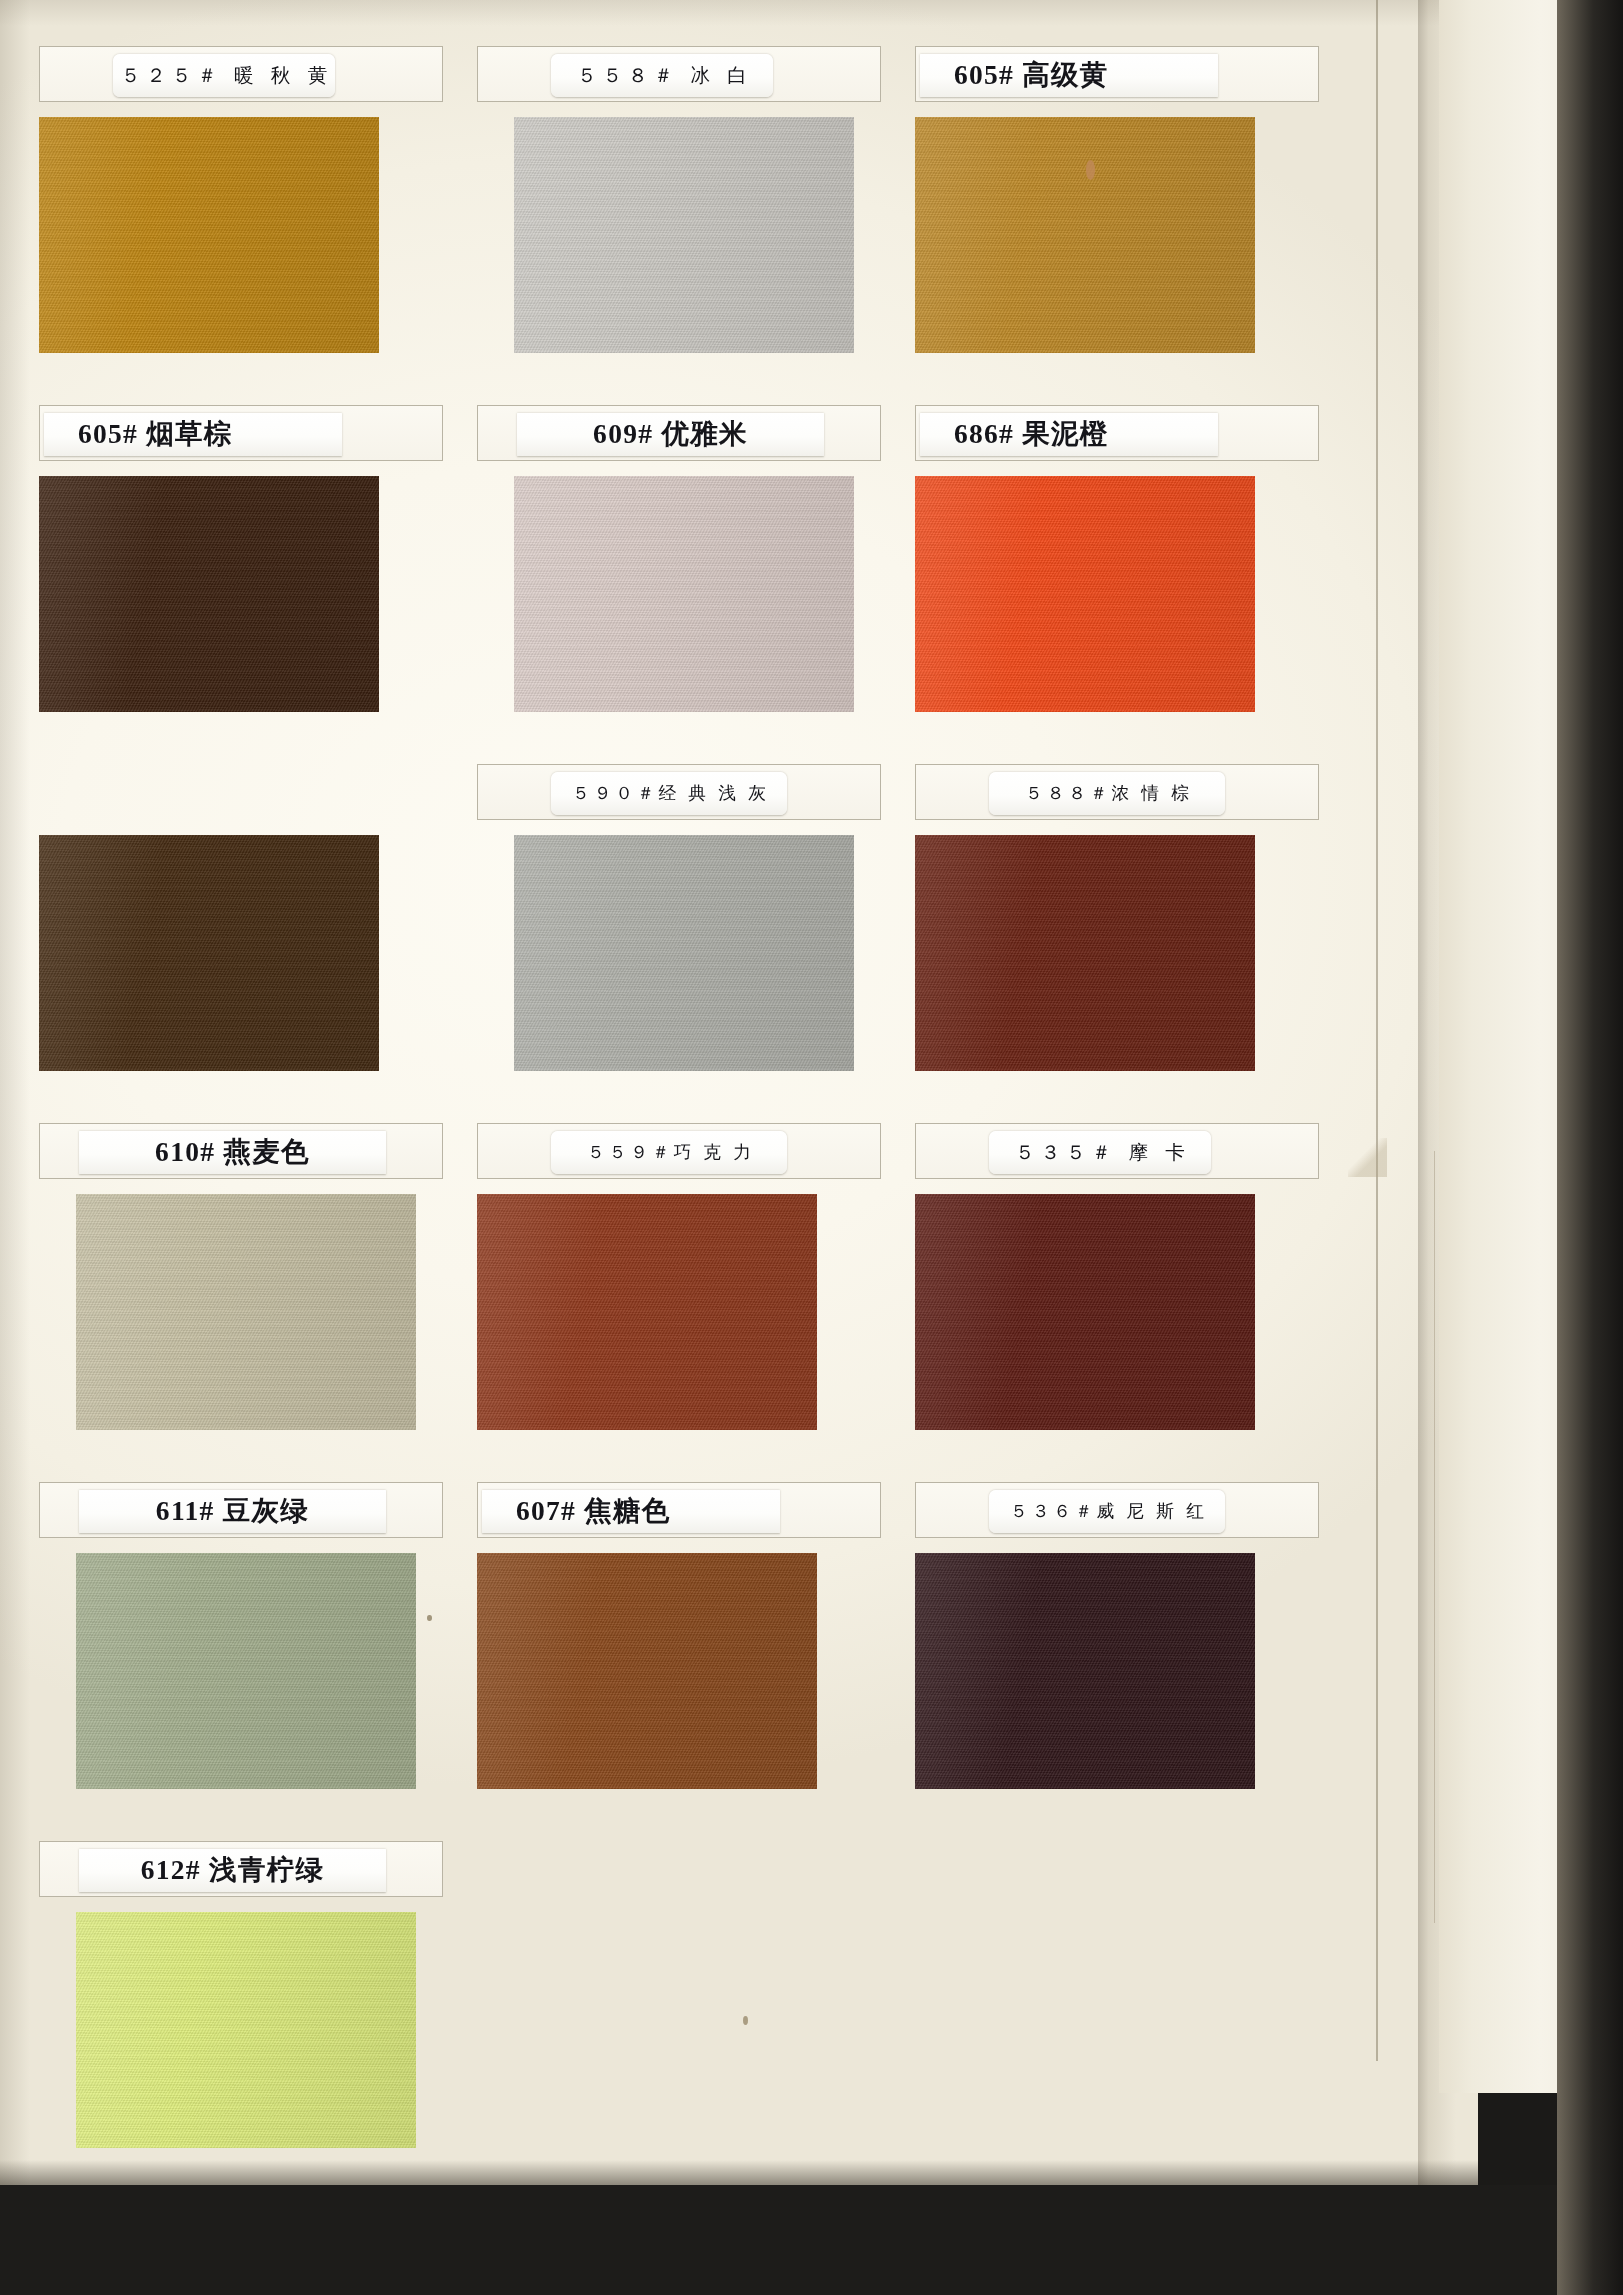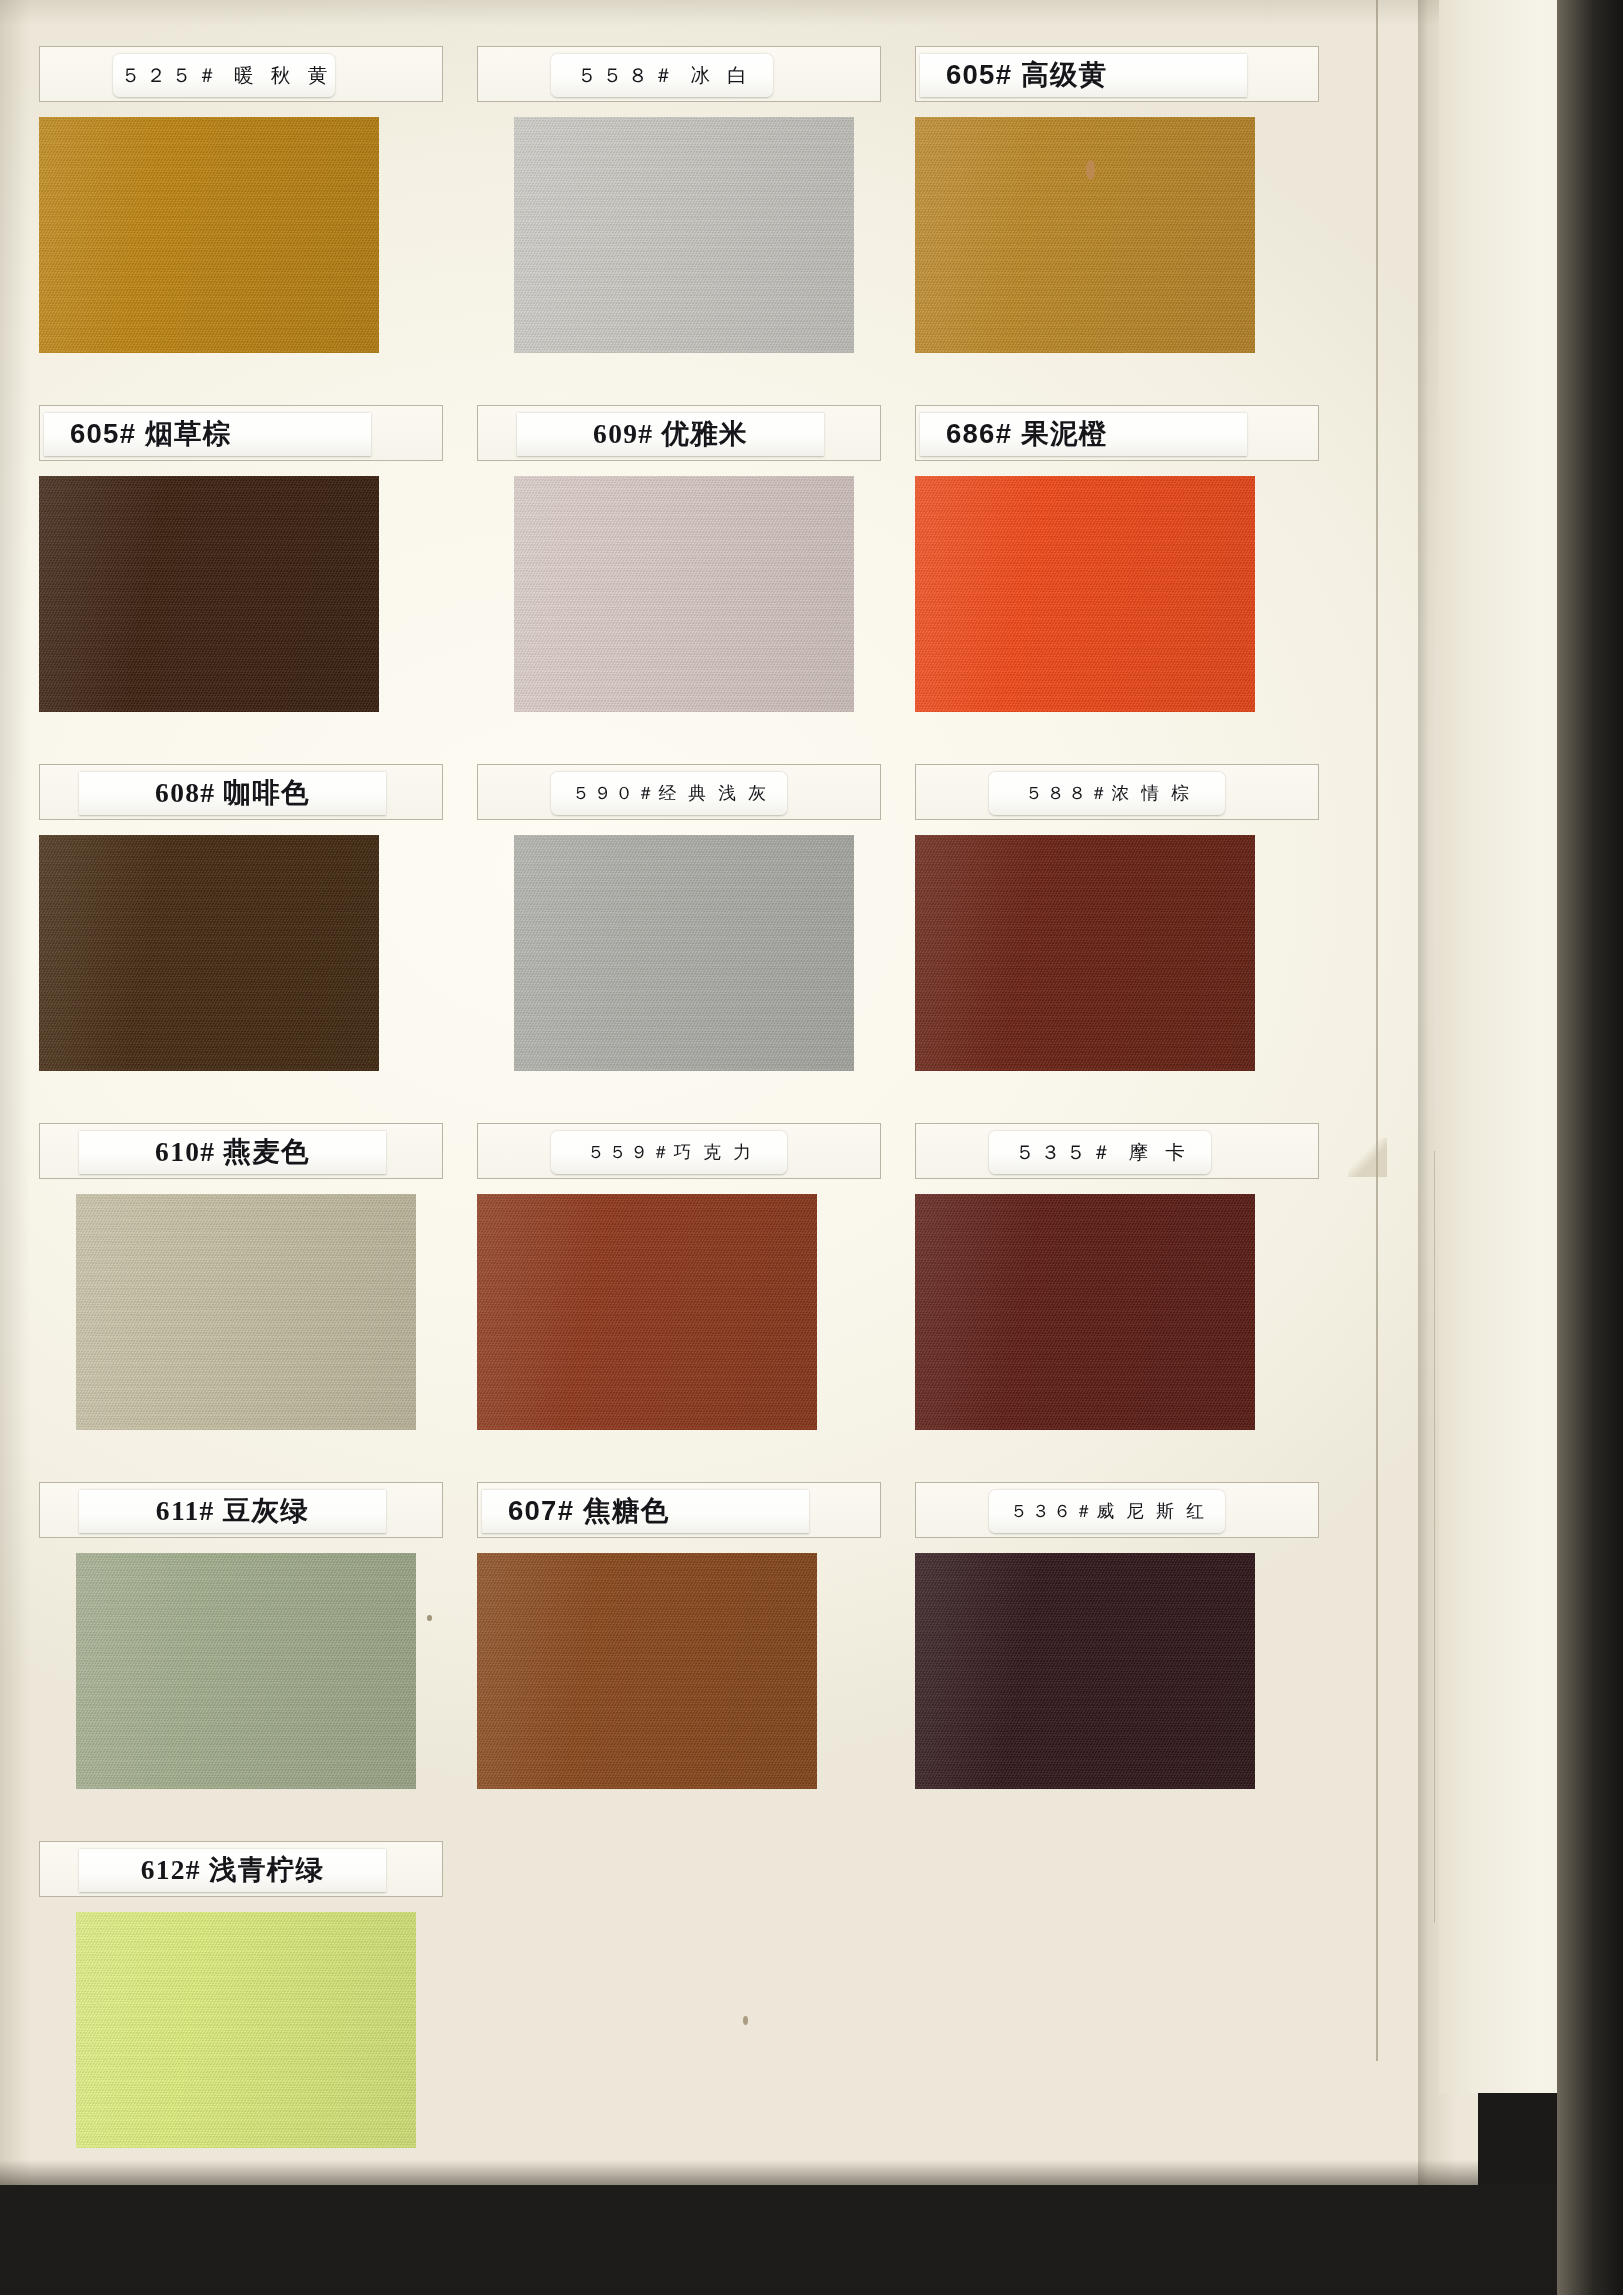--- a/index.html
+++ b/index.html
@@ -147,28 +147,28 @@
     border-radius: 6.5px;
     font-family: "Liberation Sans", sans-serif;
     font-size: 19.6px;
     letter-spacing: 5.9px;
     text-indent: 5.9px;
     font-weight: 500;
   }
   
   .sticker-b {
     left: 3.9px;
-    width: 327px;
+    width: 298px;
     border-radius: 0.7px;
-    font-family: Liberation Sans, sans-serif;
+    font-family: Liberation Serif, serif;
     font-size: 27.5px;
     font-weight: 700;
     letter-spacing: 1.3px;
     justify-content: flex-start;
-    padding-left: 26px;
+    padding-left: 34px;
     box-sizing: border-box;
   }
   
   .sticker-c {
     left: 39px;
     width: 307px;
     border-radius: 0.7px;
     font-family: "Liberation Serif", serif;
     font-size: 27.5px;
     font-weight: 700;
@@ -303,23 +303,20 @@
         <div class="cell">
           <div class="label-frame">
             <div class="label-sticker sticker-b">686#  果泥橙</div>
           </div>
           <div class="swatch-wrap" style="left: 0px;">
             <div class="swatch-shadow"></div>
             <div class="swatch" style="background: rgb(240, 74, 27);"></div>
           </div>
         </div>
         <div class="cell">
-          <div class="label-frame">
-            <div class="label-sticker sticker-c">608#  咖啡色</div>
-          </div>
           <div class="swatch-wrap" style="left: 0px;">
             <div class="swatch-shadow"></div>
             <div class="swatch" style="background: rgb(70, 44, 20);"></div>
           </div>
         </div>
         <div class="cell">
           <div class="label-frame">
             <div class="label-sticker sticker-d">５９０＃经 典 浅 灰</div>
           </div>
           <div class="swatch-wrap" style="left: 37px;">

